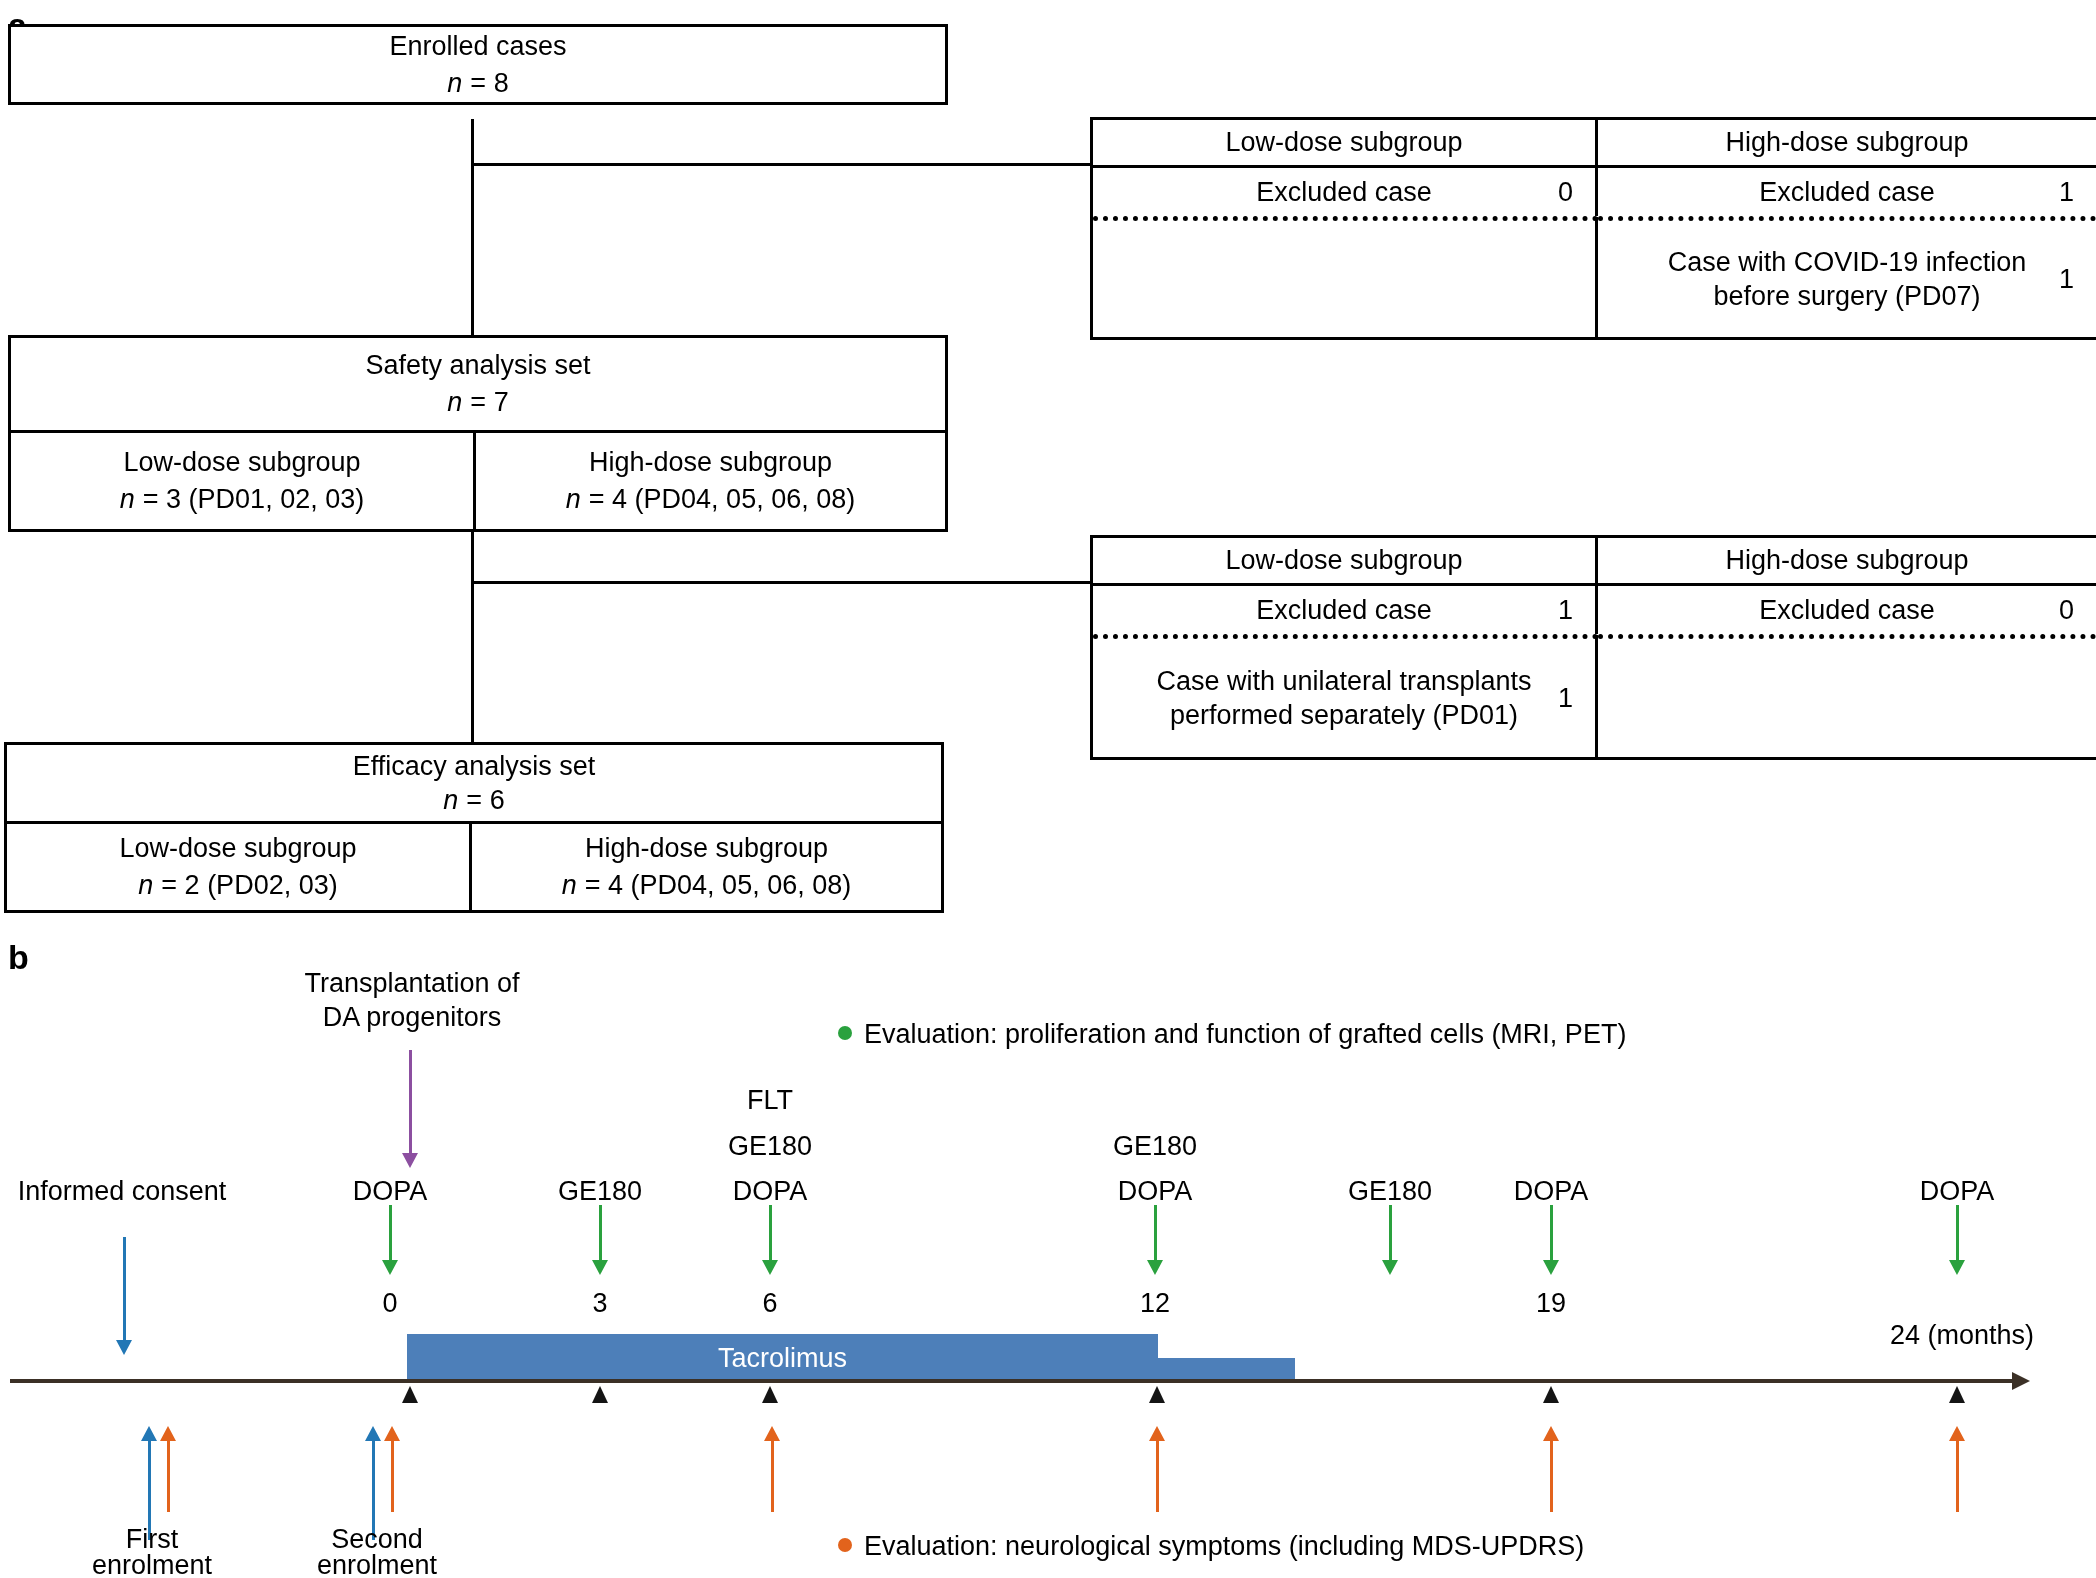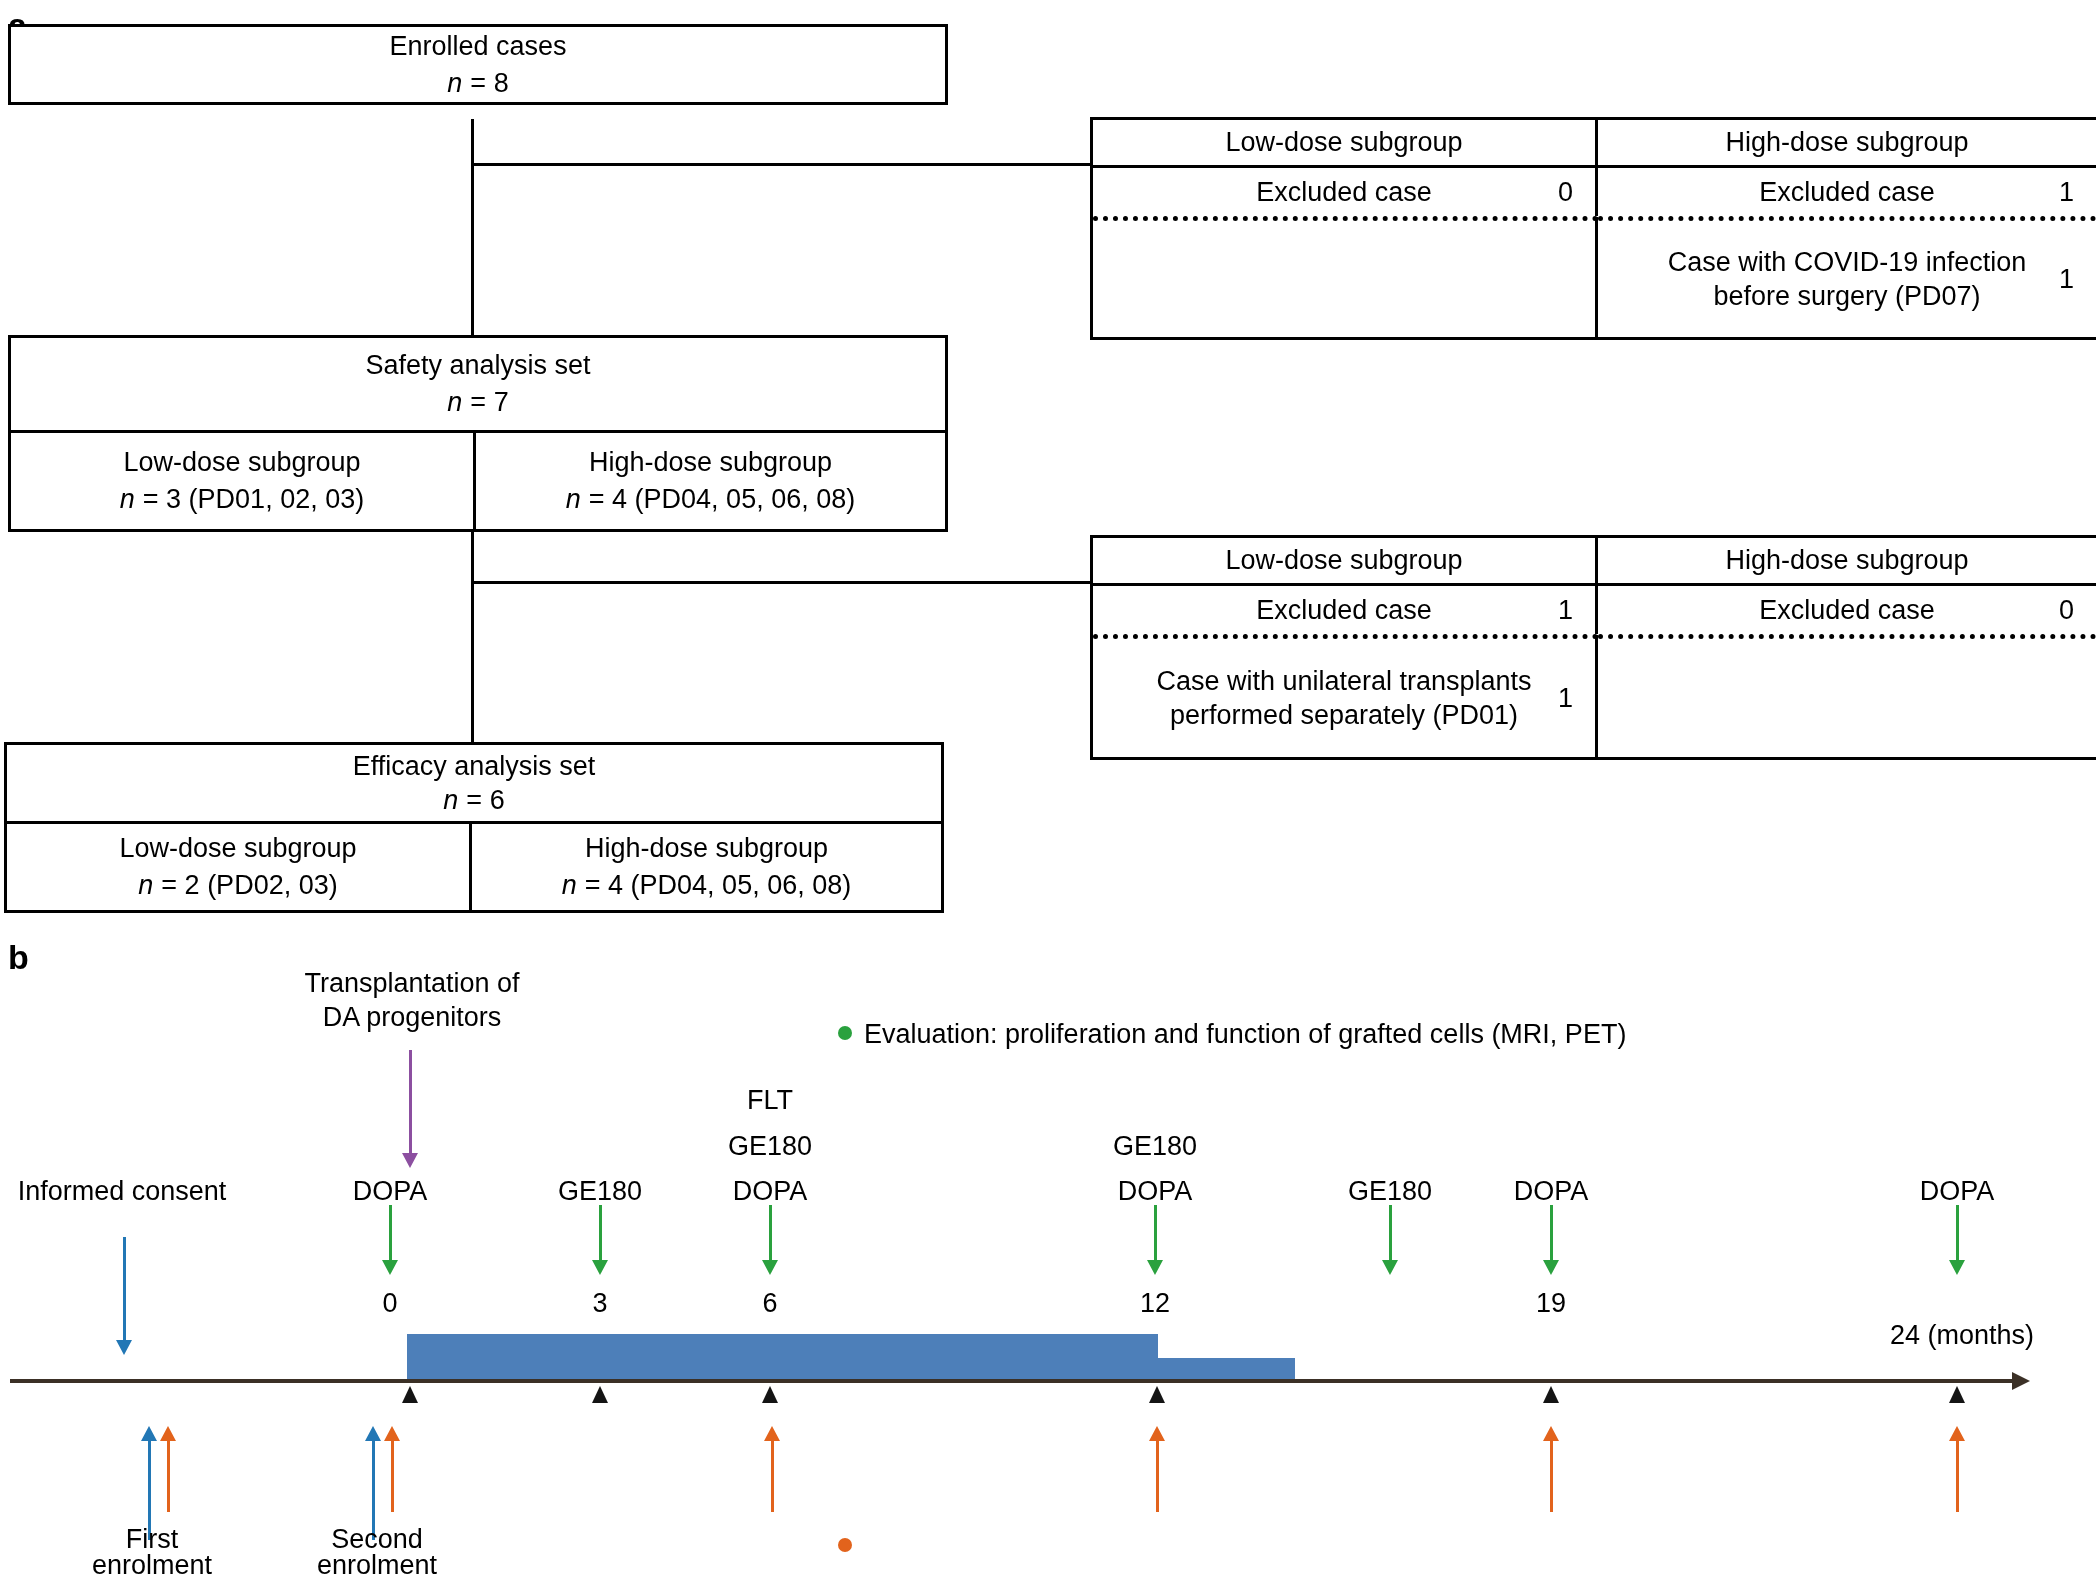--- a/index.html
+++ b/index.html
@@ -180,20 +180,21 @@
 
   <div class="tl" style="left:390px;top:1288px;">0</div>
   <div class="tl" style="left:600px;top:1288px;">3</div>
   <div class="tl" style="left:770px;top:1288px;">6</div>
   <div class="tl" style="left:1155px;top:1288px;">12</div>
   <div class="tl" style="left:1551px;top:1288px;">19</div>
   <div class="tl" style="left:1962px;top:1288px;margin-top:32px;">24 (months)</div>
 
   <div class="bar" style="left:407px;top:1334px;width:751px;height:47px;"></div>
   <div class="bar" style="left:1158px;top:1358px;width:137px;height:23px;"></div>
+  <div class="tacro-label" style="left:407px;top:1343px;width:751px;">Tacrolimus</div>
 
   <div class="axis" style="left:10px;top:1379px;width:2002px;"></div>
   <div class="axis-head" style="left:2012px;top:1372px;"></div>
 
   <div class="tick" style="left:402px;top:1386px;"></div>
   <div class="tick" style="left:592px;top:1386px;"></div>
   <div class="tick" style="left:762px;top:1386px;"></div>
   <div class="tick" style="left:1149px;top:1386px;"></div>
   <div class="tick" style="left:1543px;top:1386px;"></div>
   <div class="tick" style="left:1949px;top:1386px;"></div>
@@ -219,14 +220,15 @@
   <div class="tl2" style="left:152px;top:1526px;line-height:26px;">
     <div>First</div>
     <div>enrolment</div>
   </div>
   <div class="tl2" style="left:377px;top:1526px;line-height:26px;">
     <div>Second</div>
     <div>enrolment</div>
   </div>
 
   <div class="bullet bullet-o" style="left:838px;top:1538px;"></div>
+  <div class="abs" style="left:864px;top:1531px;font-size:27px;">Evaluation: neurological symptoms (including MDS-UPDRS)</div>
 
 </div>
 
 </body></html>

